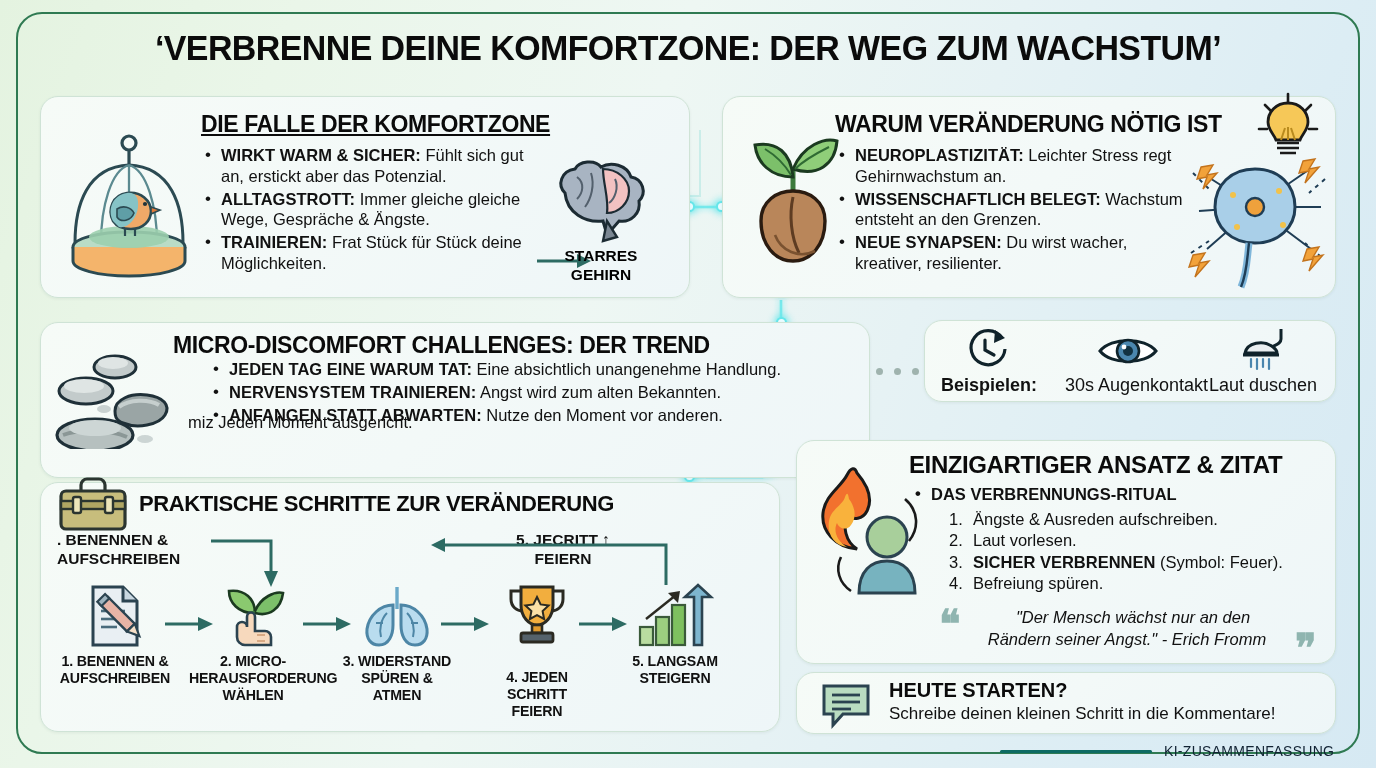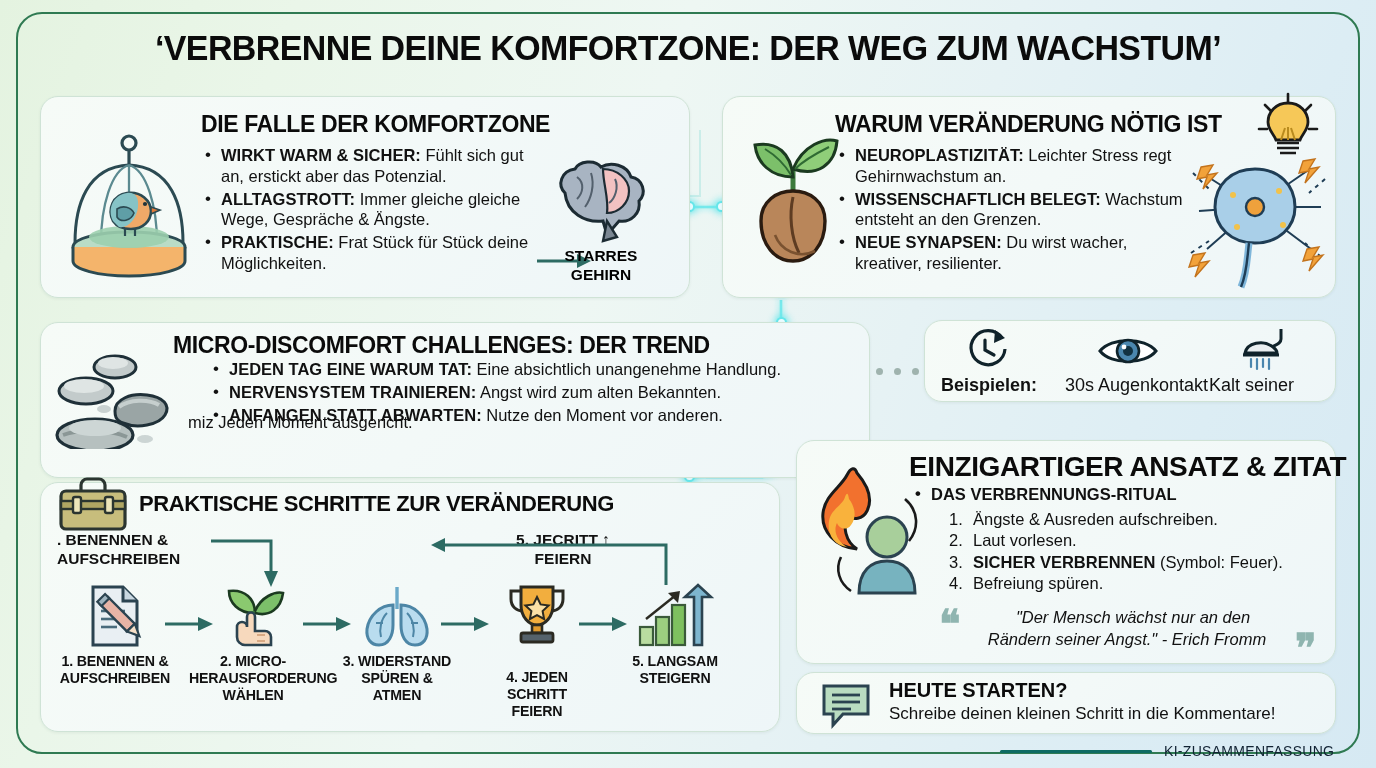--- a/index.html
+++ b/index.html
@@ -153,21 +153,21 @@
   </svg>
 
   <div class="node" style="left:684px;top:201px"></div>
   <div class="node" style="left:716px;top:201px"></div>
   <div class="node" style="left:776px;top:283px"></div>
   <div class="node" style="left:776px;top:317px"></div>
   <div class="node" style="left:776px;top:370px"></div>
   <div class="node" style="left:684px;top:471px"></div>
 
   <div class="card" style="left:40px;top:96px;width:650px;height:202px;">
-    <div class="card-h" style="position:absolute;left:160px;top:14px;">DIE FALLE DER KOMFORTZONE</div>
+    <div class="card-h" style="position:absolute;left:160px;top:14px;text-decoration:underline;">DIE FALLE DER KOMFORTZONE</div>
 
     <svg style="position:absolute;left:18px;top:28px" width="140" height="160" viewBox="0 0 140 160">
       <circle cx="70" cy="18" r="7" fill="none" stroke="#2b4a52" stroke-width="3.2"></circle>
       <path d="M70 25 V40" stroke="#2b4a52" stroke-width="3.2"></path>
       <path d="M70 40 C28 42 16 80 16 118" fill="none" stroke="#2b4a52" stroke-width="3"></path>
       <path d="M70 40 C112 42 124 80 124 118" fill="none" stroke="#2b4a52" stroke-width="3"></path>
       <path d="M70 40 C52 45 42 82 42 118" fill="none" stroke="#5b8a90" stroke-width="2.3"></path>
       <path d="M70 40 C88 45 98 82 98 118" fill="none" stroke="#5b8a90" stroke-width="2.3"></path>
       <path d="M70 40 V118" stroke="#5b8a90" stroke-width="2.3"></path>
       <ellipse cx="70" cy="122" rx="56" ry="15" fill="#b9dcc6" stroke="#2b4a52" stroke-width="3"></ellipse>
@@ -184,21 +184,21 @@
     </svg>
 
     <ul class="bul" style="position:absolute;left:162px;top:48px;width:340px;">
       <li>
         <b>WIRKT WARM &amp; SICHER:</b><span> Fühlt sich gut an, erstickt aber das Potenzial.</span>
       </li>
       <li>
         <b>ALLTAGSTROTT:</b><span> Immer gleiche gleiche Wege, Gespräche &amp; Ängste.</span>
       </li>
       <li>
-        <b>PRAKTISCHE:</b><span> Frat Stück für Stück deine Möglichkeiten.</span>
+        <b>TRAINIEREN:</b><span> Frat Stück für Stück deine Möglichkeiten.</span>
       </li>
     </ul>
 
     <svg style="position:absolute;left:494px;top:152px" width="60" height="24">
       <path d="M2 12 H44" stroke="#2d6b63" stroke-width="3.2" fill="none"></path>
       <path d="M42 5 L56 12 L42 19Z" fill="#2d6b63"></path>
     </svg>
 
     <svg style="position:absolute;left:504px;top:58px" width="115" height="95" viewBox="0 0 115 95">
       <path d="M20 38 C12 30 16 16 30 14 C34 6 50 4 56 12 C66 6 82 10 86 22 C98 24 102 38 94 46 C96 58 86 68 74 66 L62 80 L58 66 C40 68 22 58 20 38Z" fill="#a8b4c2" stroke="#1c2b33" stroke-width="3"></path>
@@ -327,21 +327,21 @@
       <path d="M12 30 H48" stroke="#10232b" stroke-width="3"></path>
       <g stroke="#4a86ae" stroke-width="2.2" stroke-linecap="round">
         <path d="M20 34 v8"></path>
           <path d="M26 34 v10"></path>
           <path d="M32 34 v8"></path>
           <path d="M38 34 v10"></path>
       </g>
     </svg>
     <div class="small-label" style="position:absolute;left:16px;top:54px;font-weight:700;">Beispielen:</div>
     <div class="small-label" style="position:absolute;left:140px;top:54px;">30s Augenkontakt</div>
-    <div class="small-label" style="position:absolute;left:284px;top:54px;">Kalt seiner</div>
+    <div class="small-label" style="position:absolute;left:284px;top:54px;">Laut duschen</div>
   </div>
 
   <div class="card" style="left:40px;top:482px;width:740px;height:250px;padding-left:17px;">
     <div class="card-h" style="position:absolute;left:98px;top:8px;font-size:22px;">PRAKTISCHE SCHRITTE ZUR VERÄNDERUNG</div>
 
     <svg style="position:absolute;left:14px;top:-8px" width="76" height="62" viewBox="0 0 76 62">
       <path d="M26 16 V10 a6 6 0 0 1 6 -6 h12 a6 6 0 0 1 6 6 v6" fill="none" stroke="#2b3530" stroke-width="3.2"></path>
       <rect x="6" y="16" width="64" height="38" rx="5" fill="#c7bd7c" stroke="#2b3530" stroke-width="3.2"></rect>
       <rect x="6" y="26" width="64" height="8" fill="#b0a663" stroke="#2b3530" stroke-width="2.4"></rect>
       <rect x="18" y="22" width="8" height="16" rx="2" fill="#ece5b9" stroke="#2b3530" stroke-width="2.4"></rect>
@@ -445,21 +445,21 @@
         <path d="M58 62 V14 l-9 0 l13 -12 l13 12 l-9 0 V62Z" fill="#7eb6cf" stroke="#2b4350" stroke-width="2.6"></path>
         <path d="M10 36 L40 12" stroke="#2b2a22" stroke-width="2.4" fill="none"></path>
         <path d="M32 10 L44 8 L42 20Z" fill="#2b2a22"></path>
       </svg>
       <div class="cap" style="white-space:pre-line;margin-top:4px">5. LANGSAM
 STEIGERN</div>
     </div>
   </div>
 
   <div class="card" style="left:796px;top:440px;width:540px;height:224px;">
-    <div class="card-h" style="position:absolute;left:112px;top:10px;font-size:28px;">EINZIGARTIGER ANSATZ &amp; ZITAT</div>
+    <div class="card-h" style="position:absolute;left:112px;top:10px;font-size:24px;">EINZIGARTIGER ANSATZ &amp; ZITAT</div>
 
     <svg style="position:absolute;left:16px;top:24px" width="120" height="140" viewBox="0 0 120 140">
       <path d="M44 8 C56 22 60 34 54 46 C50 54 40 56 34 50 C30 62 32 76 44 84 C22 82 8 66 10 48 C12 30 28 22 34 10 C38 2 42 2 44 8Z" fill="#f2712e" stroke="#1a1a1a" stroke-width="3"></path>
       <path d="M36 34 C42 42 44 52 38 60 C34 66 26 64 24 58 C20 66 24 76 34 82 C20 80 14 68 16 56 C18 44 30 40 32 32 C34 27 35 28 36 34Z" fill="#f9b23c" stroke="none"></path>
       <circle cx="74" cy="72" r="20" fill="#a8cf9b" stroke="#2b4350" stroke-width="3"></circle>
       <path d="M44 92 C44 104 58 112 74 112 C90 112 104 104 104 92" fill="none" stroke="#2b4350" stroke-width="0"></path>
       <path d="M46 128 C46 106 58 96 74 96 C90 96 102 106 102 128Z" fill="#77b3bf" stroke="#2b4350" stroke-width="3"></path>
       <path d="M92 34 C106 46 106 64 96 76" fill="none" stroke="#1a1a1a" stroke-width="2.6"></path>
       <path d="M28 92 C22 104 26 118 38 126" fill="none" stroke="#1a1a1a" stroke-width="2.6"></path>
     </svg>

